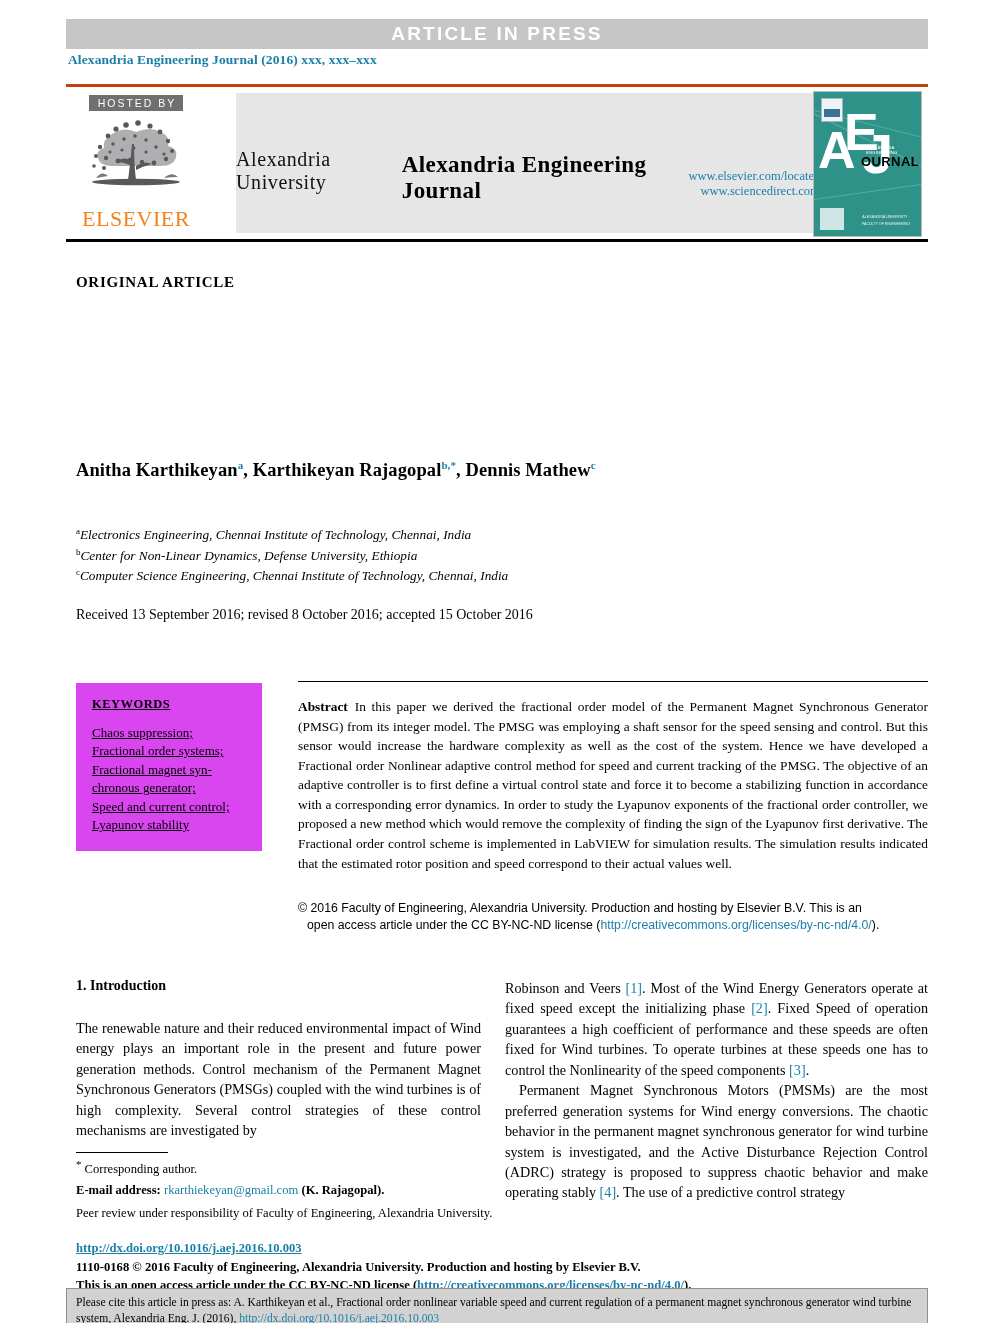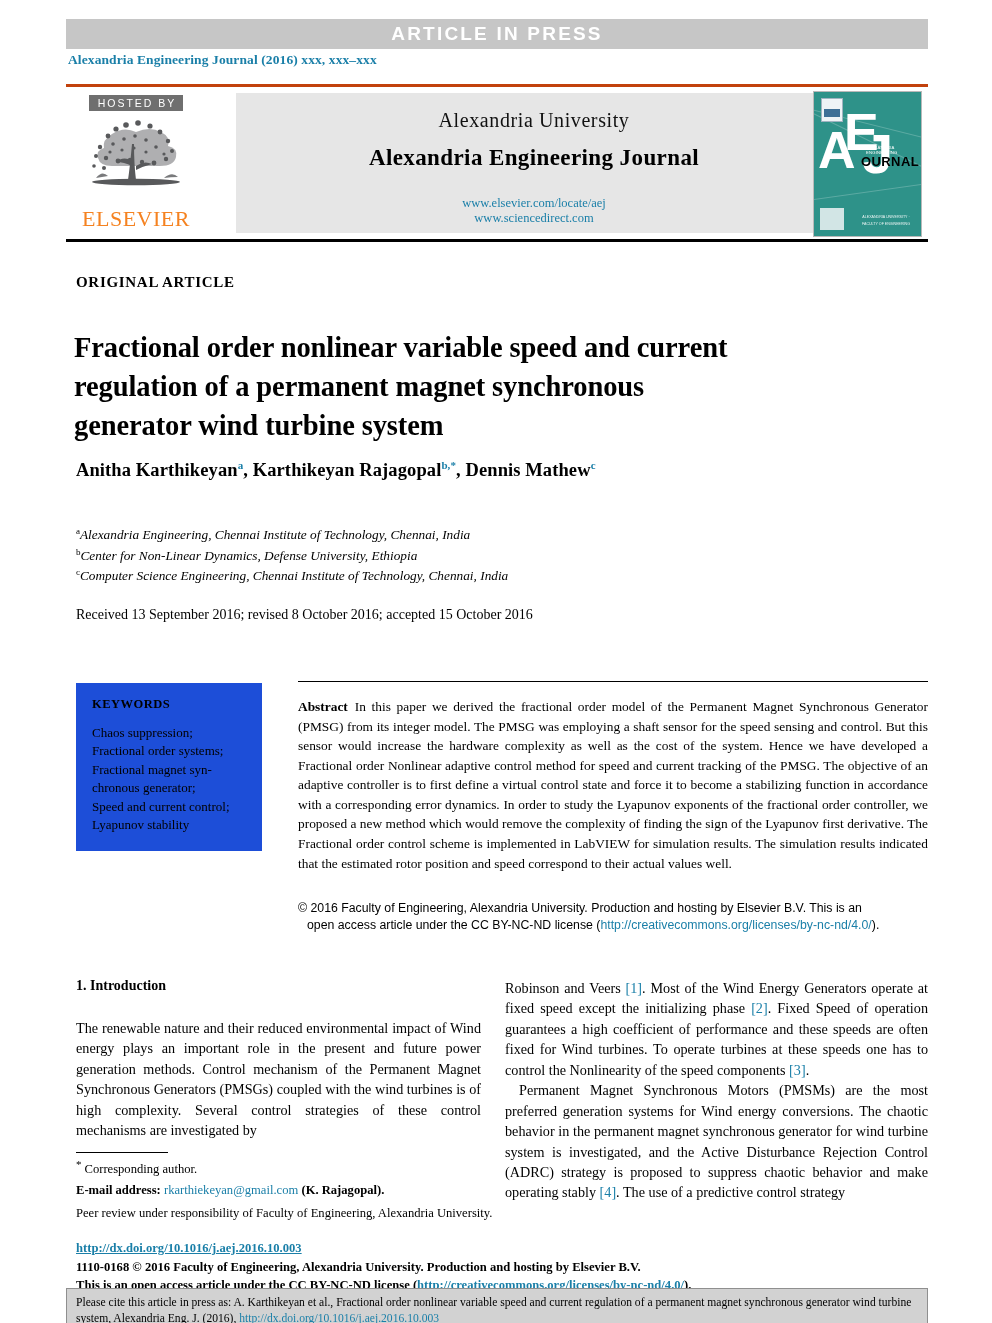--- a/index.html
+++ b/index.html
@@ -97,21 +97,21 @@
     margin-top: 1px;
   }
 
   
   .center-panel {
     position: absolute;
     left: 170px; top: 6px;
     width: 596px; height: 140px;
     background: #e6e6e6;
     display: flex;
-    flex-direction: column;
+    flex-direction: row;
     align-items: center;
     justify-content: flex-start;
     padding-top: 16px;
     box-sizing: border-box;
   }
   .univ-name {
     font-family: "Liberation Serif", serif;
     font-size: 20px;
     color: #111;
     letter-spacing: 0.6px;
@@ -274,23 +274,24 @@
     position: absolute;
     left: 298px; top: 681px;
     width: 630px;
     border-top: 1.6px solid #000;
   }
   .keywords-box {
     position: absolute;
     left: 76px; top: 683px;
     width: 186px;
     min-height: 162px;
-    background: #1d4ed8;
+    background: #d946ef;
     padding: 14px 12px 16px 16px;
     box-sizing: border-box;
+    text-decoration: underline;
   }
   .kw-title {
     font-family: "Liberation Serif", serif;
     font-weight: bold;
     font-size: 12.5px;
     letter-spacing: 0.5px;
     margin-bottom: 12px;
   }
   .kw-list {
     font-family: "Liberation Serif", serif;
@@ -485,30 +486,29 @@
         <div class="aej-journal-word">OURNAL</div>
         <div class="aej-foot-logo"></div>
         <div class="aej-foot-text">ALEXANDRIA UNIVERSITY · FACULTY OF ENGINEERING</div>
       </div>
 
     </div>
   </div>
 
   <div class="article-type">ORIGINAL ARTICLE</div>
 
-  <h1 class="title">Fractional order nonlinear variable speed and current regulation of a permanent magnet synchronous generator wind turbine system</h1>
 
   <div class="authors">
     <span>Anitha Karthikeyan</span><sup>a</sup>,
     <span>Karthikeyan Rajagopal</span><sup>b,*</sup>,
     <span>Dennis Mathew</span><sup>c</sup>
   </div>
 
   <div class="affiliations">
-    <div><sup>a</sup><span>Alexandria Engineering, Chennai Institute of Technology, Chennai, India</span></div>
+    <div><sup>a</sup><span>Electronics Engineering, Chennai Institute of Technology, Chennai, India</span></div>
     <div><sup>b</sup><span>Center for Non-Linear Dynamics, Defense University, Ethiopia</span></div>
     <div><sup>c</sup><span>Computer Science Engineering, Chennai Institute of Technology, Chennai, India</span></div>
   </div>
 
   <div class="received">Received 13 September 2016; revised 8 October 2016; accepted 15 October 2016</div>
 
   <div class="abs-rule-top"></div>
 
   <div class="keywords-box">
     <div class="kw-title">KEYWORDS</div>

